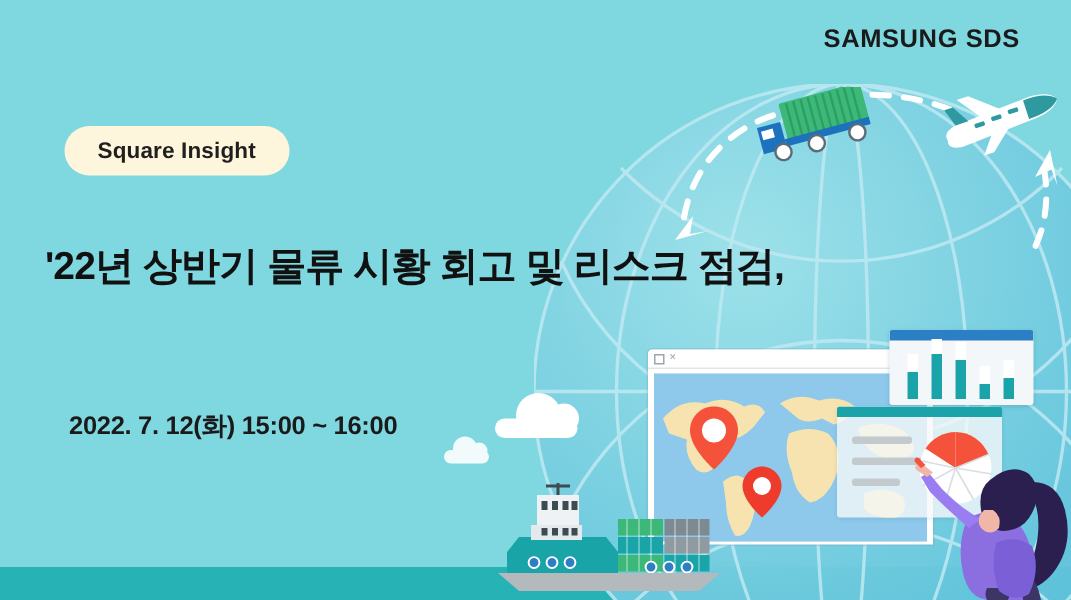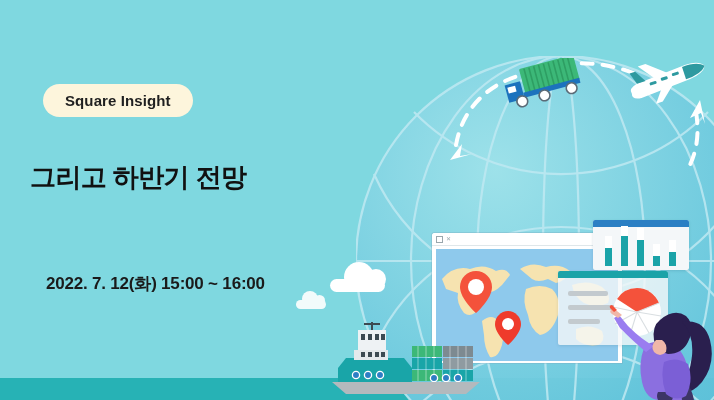--- a/index.html
+++ b/index.html
@@ -295,22 +295,23 @@
     <path d="M20 22 L14 18 Q11 16 13 14 Q16 12 19 15 L24 19 Z" fill="#f0b7a8"></path>
     <path d="M16 16 L12 12 Q11 10 13 9 Q15 9 16 11 L19 14 Z" fill="#f4523b"></path>
     <path d="M62 24 Q54 30 56 44 Q58 56 70 58 Q84 58 90 46 Q98 30 88 20 Q76 12 62 24 Z" fill="#2a1f4e"></path>
     <path d="M84 26 Q106 22 112 44 Q118 68 104 86 Q92 100 80 96 Q92 80 94 60 Q96 38 84 26 Z" fill="#2a1f4e"></path>
     <path d="M58 44 Q52 50 56 56 Q62 62 68 56 Q70 48 64 44 Z" fill="#f0b7a8"></path>
     <path d="M60 96 Q58 100 60 104 L74 104 Q76 100 74 96 Z" fill="#3d3566"></path>
     <path d="M76 88 Q84 94 84 104 L96 104 Q94 92 86 84 Z" fill="#3d3566"></path>
     <path d="M66 66 Q78 60 90 68 Q96 84 88 100 Q78 106 68 98 Q62 82 66 66 Z" fill="#7b5fd6"></path>
   </svg>
 
+  <div class="logo">SAMSUNG SDS</div>
 
   <div class="badge">Square Insight</div>
 
   <div class="title">
-    <span class="ln">그리고 하반기 전망</span>
+    <span class="ln">'22년 상반기 물류 시황 회고 및 리스크 점검,</span>
   </div>
 
   <div class="date">2022. 7. 12(화) 15:00 ~ 16:00</div>
 
 </div>
 
 </body></html>

